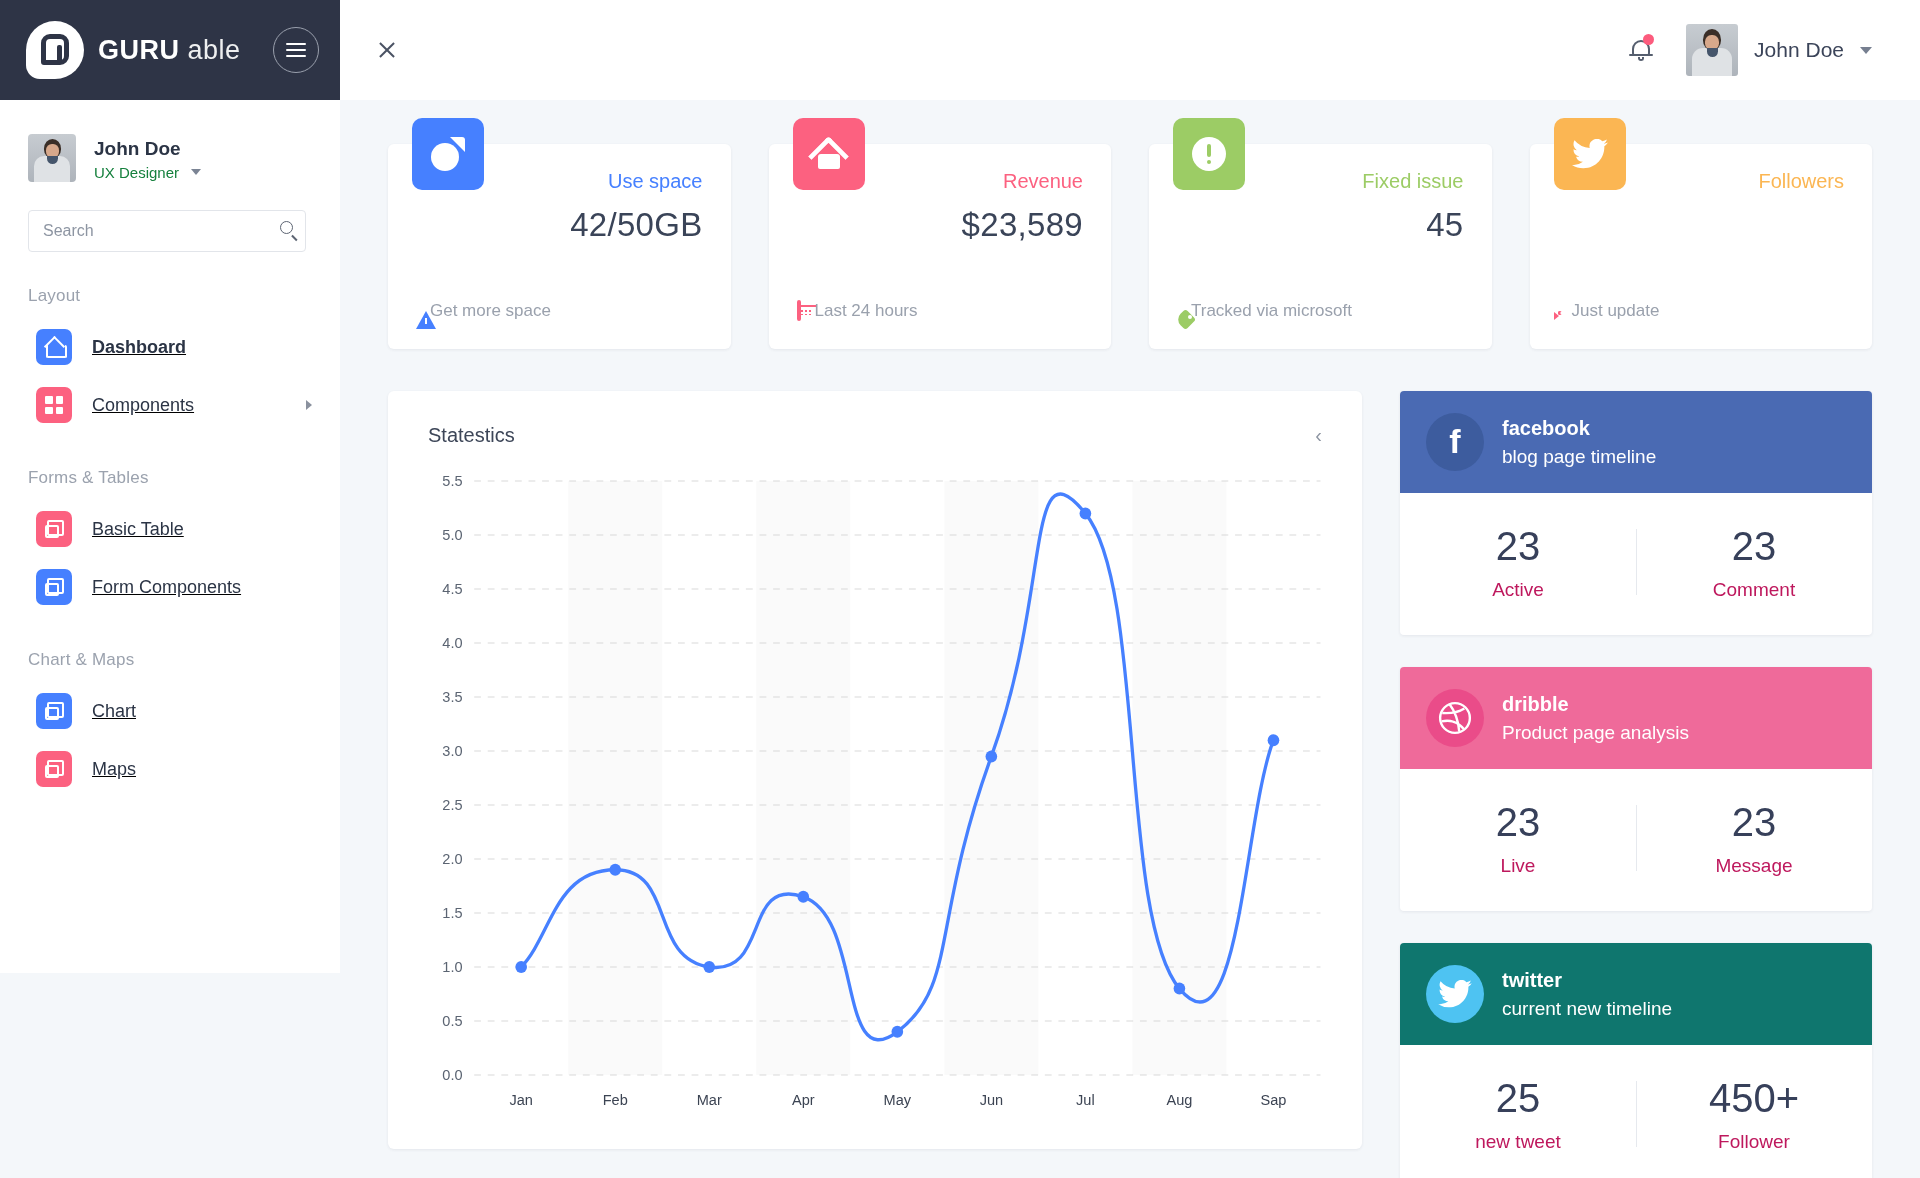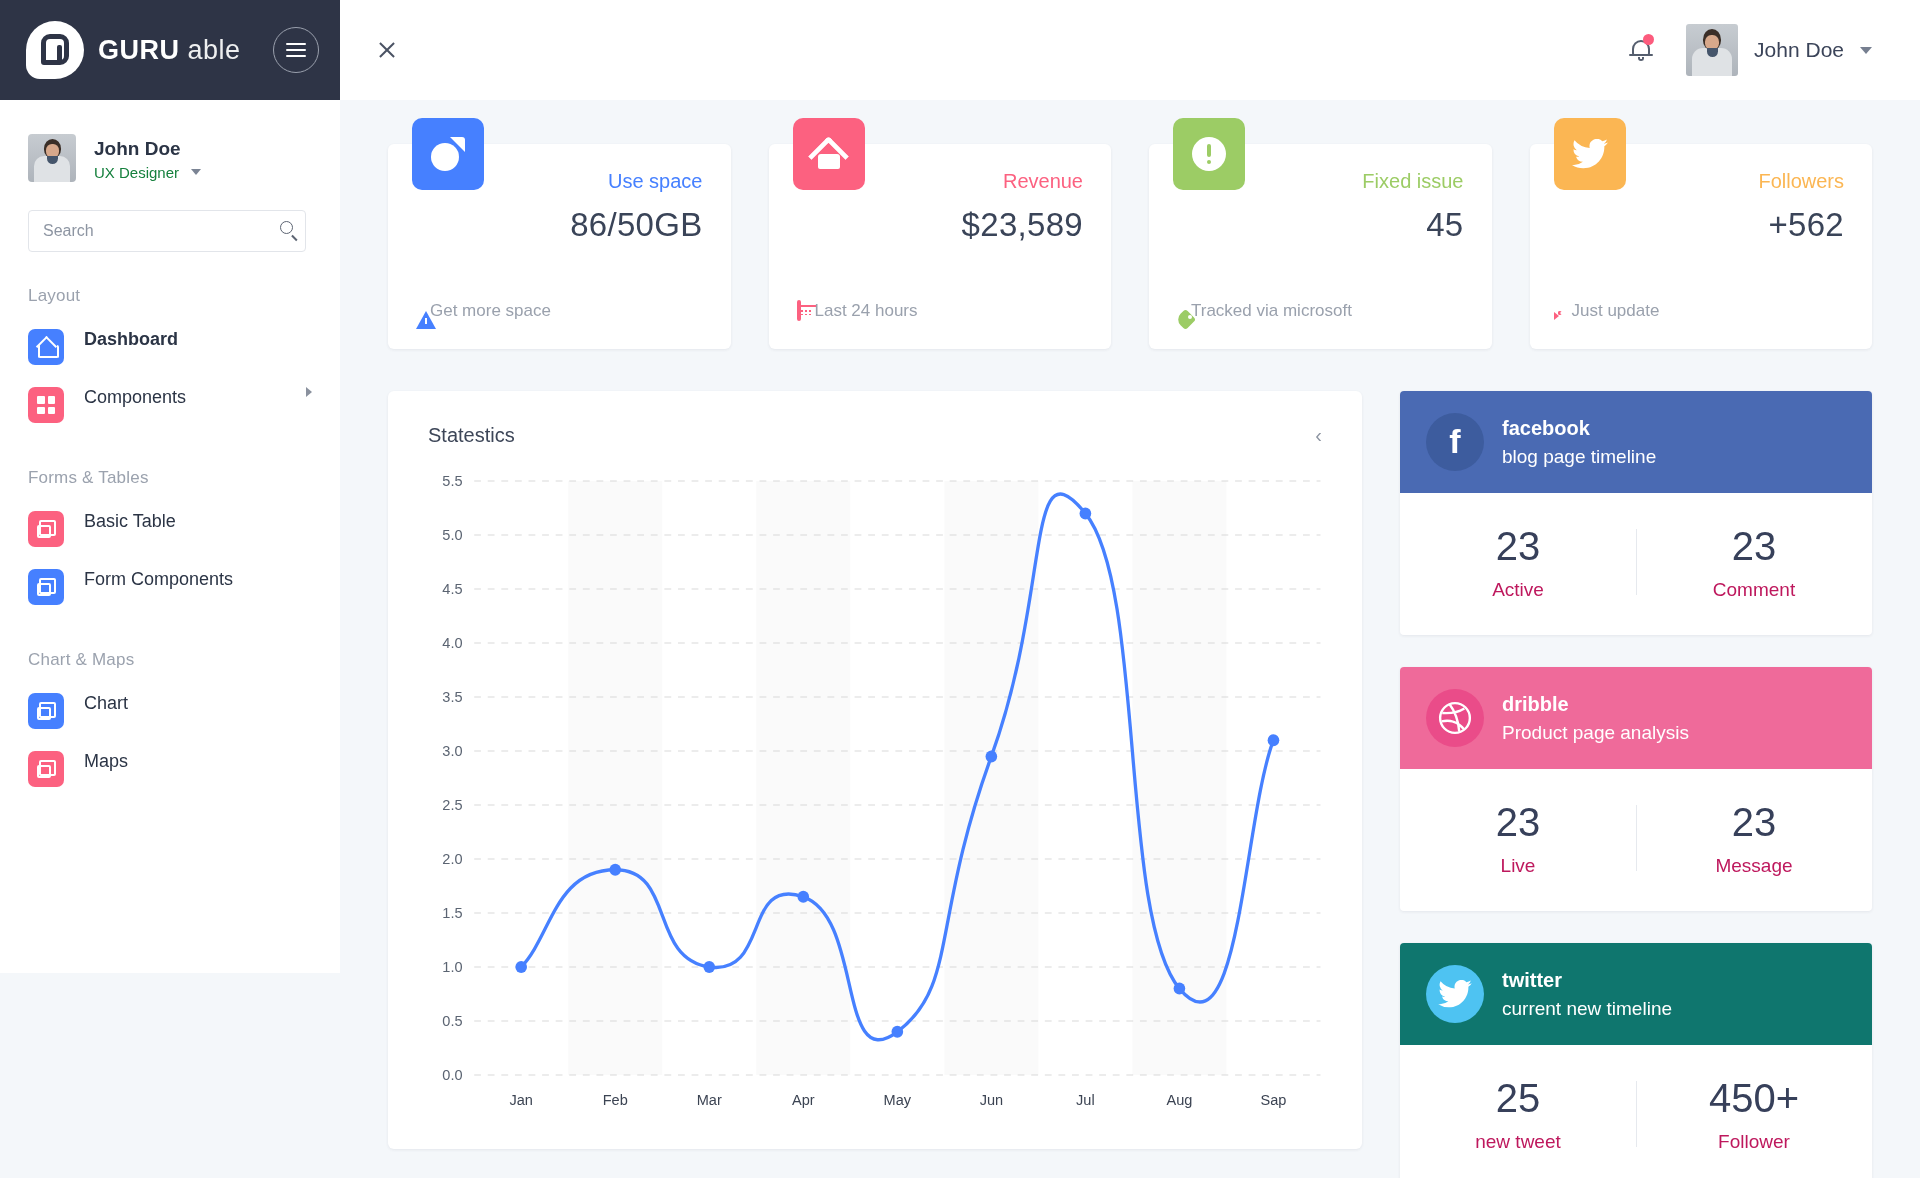--- a/index.html
+++ b/index.html
@@ -62,21 +62,21 @@
     font-family:"Liberation Sans", sans-serif; outline:none; background:#fff;
   }
   .search-input::placeholder{ color:#8d95a2; }
   .search-ico { position:absolute; right:14px; top:11px; width:18px;height:18px; }
   .search-ico i {
     position:absolute; left:0; top:0; width:13px;height:13px;border:1.7px solid #5c6472;border-radius:50%;
   }
   .search-ico b { position:absolute; right:0; bottom:0; width:7px;height:1.7px;background:#5c6472; transform:rotate(45deg);}
 
   .nav-caption { font-size:17px; color:#9ba2ae; padding: 34px 0 12px 28px; letter-spacing:.2px; }
-  .nav-item { display:flex; align-items:flex-start; gap:20px; padding: 11px 28px 11px 28px; position:relative; cursor:pointer;}
+  .nav-item { display:flex; align-items:center; gap:20px; padding: 11px 28px 11px 36px; position:relative; cursor:pointer;text-decoration:underline;}
   .nav-ico {
     width:36px;height:36px;border-radius:7px;flex:0 0 36px;
     display:flex;align-items:center;justify-content:center;
   }
   .nav-ico.blue{background:#4680ff;} .nav-ico.pink{background:#fc6180;} .nav-ico.green{background:#9ccc65;}
   .nav-label { font-size:18px; color:#2b3445; }
   .nav-item.active .nav-label { font-weight:700; }
   .nav-arrow { margin-left:auto; width:0;height:0;
     border-top:5px solid transparent;border-bottom:5px solid transparent;border-left:6px solid #8a919e;}
 
@@ -328,21 +328,21 @@
       <div class="stat-row" id="stat-row">
           <div class="stat-card">
     <div class="stat-ico" style="background:#4680ff">
               <span class="ic-pie">
                 <span class="c"></span>
                 <span class="w"></span>
               </span>
             </div>
     <div class="stat-top">
       <div class="stat-label" style="color:#4680ff">Use space</div>
-      <div class="stat-value">86/50GB</div>
+      <div class="stat-value">42/50GB</div>
     </div>
     <div class="stat-foot">
       <span><span class="f-warn"></span></span>
       <span class="stat-foot-text">Get more space</span>
     </div>
   </div>
           <div class="stat-card">
     <div class="stat-ico" style="background:#fc6180">
               <span class="ic-house">
                 <span class="roof"></span>
@@ -372,21 +372,20 @@
     </div>
   </div>
           <div class="stat-card">
     <div class="stat-ico" style="background:#fbb653">
               <span class="ic-twit"><svg viewBox="0 0 24 20">
                   <path fill="#fff" d="M24 2.4a9.6 9.6 0 0 1-2.83.78A4.93 4.93 0 0 0 23.34.37a9.86 9.86 0 0 1-3.13 1.2A4.92 4.92 0 0 0 11.8 6.0 14 14 0 0 1 1.67.9 4.92 4.92 0 0 0 3.2 7.47 4.9 4.9 0 0 1 .96 6.85v.06a4.93 4.93 0 0 0 3.95 4.83 4.96 4.96 0 0 1-2.22.08 4.93 4.93 0 0 0 4.6 3.42A9.88 9.88 0 0 1 0 17.3a13.94 13.94 0 0 0 7.55 2.21c9.06 0 14.01-7.5 14.01-14v-.64A10 10 0 0 0 24 2.4z"></path>
                 </svg></span>
             </div>
     <div class="stat-top">
       <div class="stat-label" style="color:#fbb653">Followers</div>
-      <div class="stat-value">+562</div>
     </div>
     <div class="stat-foot">
       <span><span class="f-sync"></span></span>
       <span class="stat-foot-text">Just update</span>
     </div>
   </div>
         </div>
 
       <div class="lower">
 

